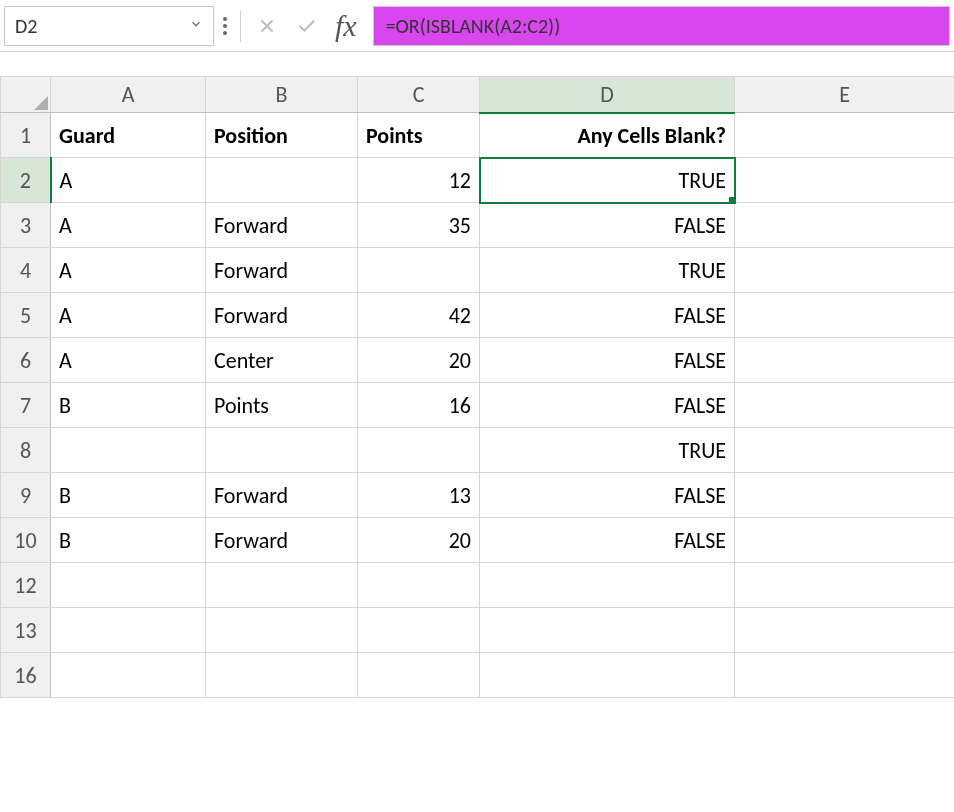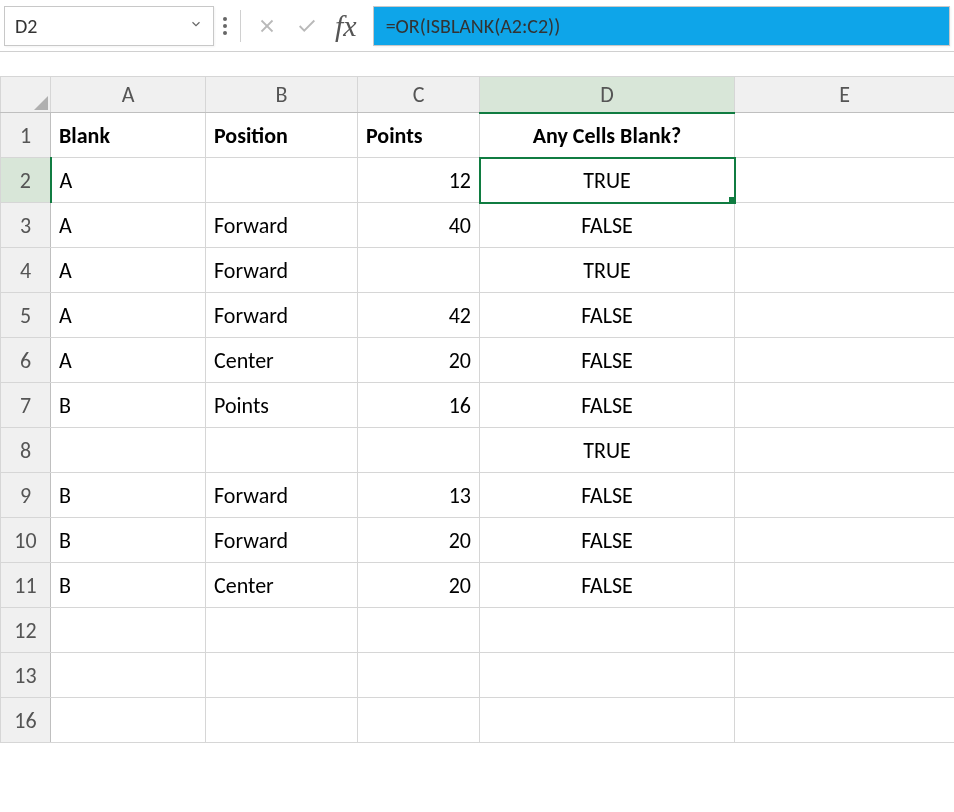--- a/index.html
+++ b/index.html
@@ -84,21 +84,21 @@
       font-style: italic;
       font-size: 30px;
       color: #555;
       padding: 0 6px;
       cursor: pointer;
     }
     .formula-input {
       flex: 1;
       height: 40px;
       border: 1px solid #c8c8c8;
-      background: #0ea5e9;
+      background: #d946ef;
       display: flex;
       align-items: center;
       padding: 16px 12px;
       font-size: 20px;
       color: #333;
       margin-left: 6px;
       box-shadow: 1px 1px 2px rgba(0,0,0,0.05);
     }
 
     .sheet {
@@ -156,21 +156,21 @@
       text-align: left;
       color: #000;
     }
     .bold {
       font-weight: bold;
     }
     .num {
       text-align: right;
     }
     .center {
-      text-align: center;
+      text-align: right;
     }
     
     col.rowhdr { width: 50px; }
     col.cA { width: 155px; }
     col.cB { width: 152px; }
     col.cC { width: 122px; }
     col.cD { width: 255px; }
     col.cE { width: 220px; }
 
     
@@ -251,39 +251,39 @@
         <th>A</th>
         <th>B</th>
         <th>C</th>
         <th class="sel-col">D</th>
         <th>E</th>
       </tr>
     </thead>
     <tbody>
       <tr>
         <th>1</th>
-        <td class="bold">Blank</td>
+        <td class="bold">Guard</td>
         <td class="bold">Position</td>
         <td class="bold">Points</td>
         <td class="bold center">Any Cells Blank?</td>
         <td></td>
       </tr>
       <tr>
         <th class="sel-row">2</th>
         <td>A</td>
         <td></td>
         <td class="num">12</td>
         <td class="center active">TRUE</td>
         <td></td>
       </tr>
       <tr>
         <th>3</th>
         <td>A</td>
         <td>Forward</td>
-        <td class="num">40</td>
+        <td class="num">35</td>
         <td class="center">FALSE</td>
         <td></td>
       </tr>
       <tr>
         <th>4</th>
         <td>A</td>
         <td>Forward</td>
         <td class="num"></td>
         <td class="center">TRUE</td>
         <td></td>
@@ -330,28 +330,20 @@
       </tr>
       <tr>
         <th>10</th>
         <td>B</td>
         <td>Forward</td>
         <td class="num">20</td>
         <td class="center">FALSE</td>
         <td></td>
       </tr>
       <tr>
-        <th>11</th>
-        <td>B</td>
-        <td>Center</td>
-        <td class="num">20</td>
-        <td class="center">FALSE</td>
-        <td></td>
-      </tr>
-      <tr>
         <th>12</th>
         <td></td>
         <td></td>
         <td></td>
         <td></td>
         <td></td>
       </tr>
       <tr>
         <th>13</th>
         <td></td>

